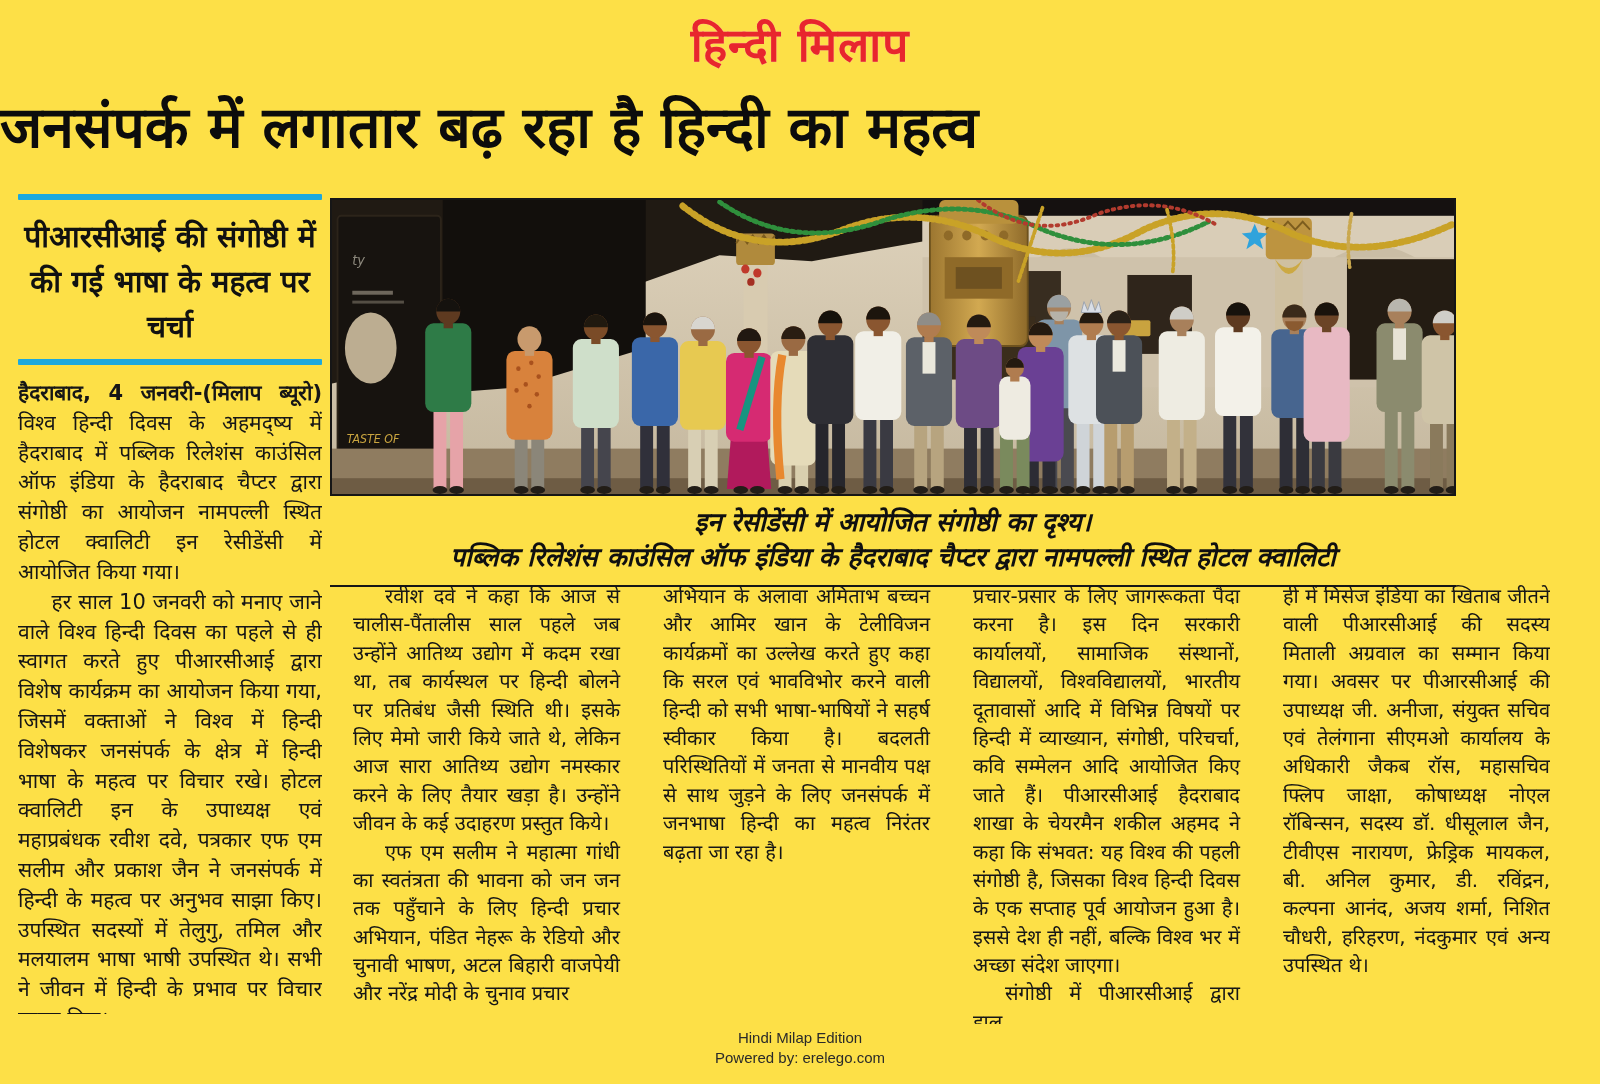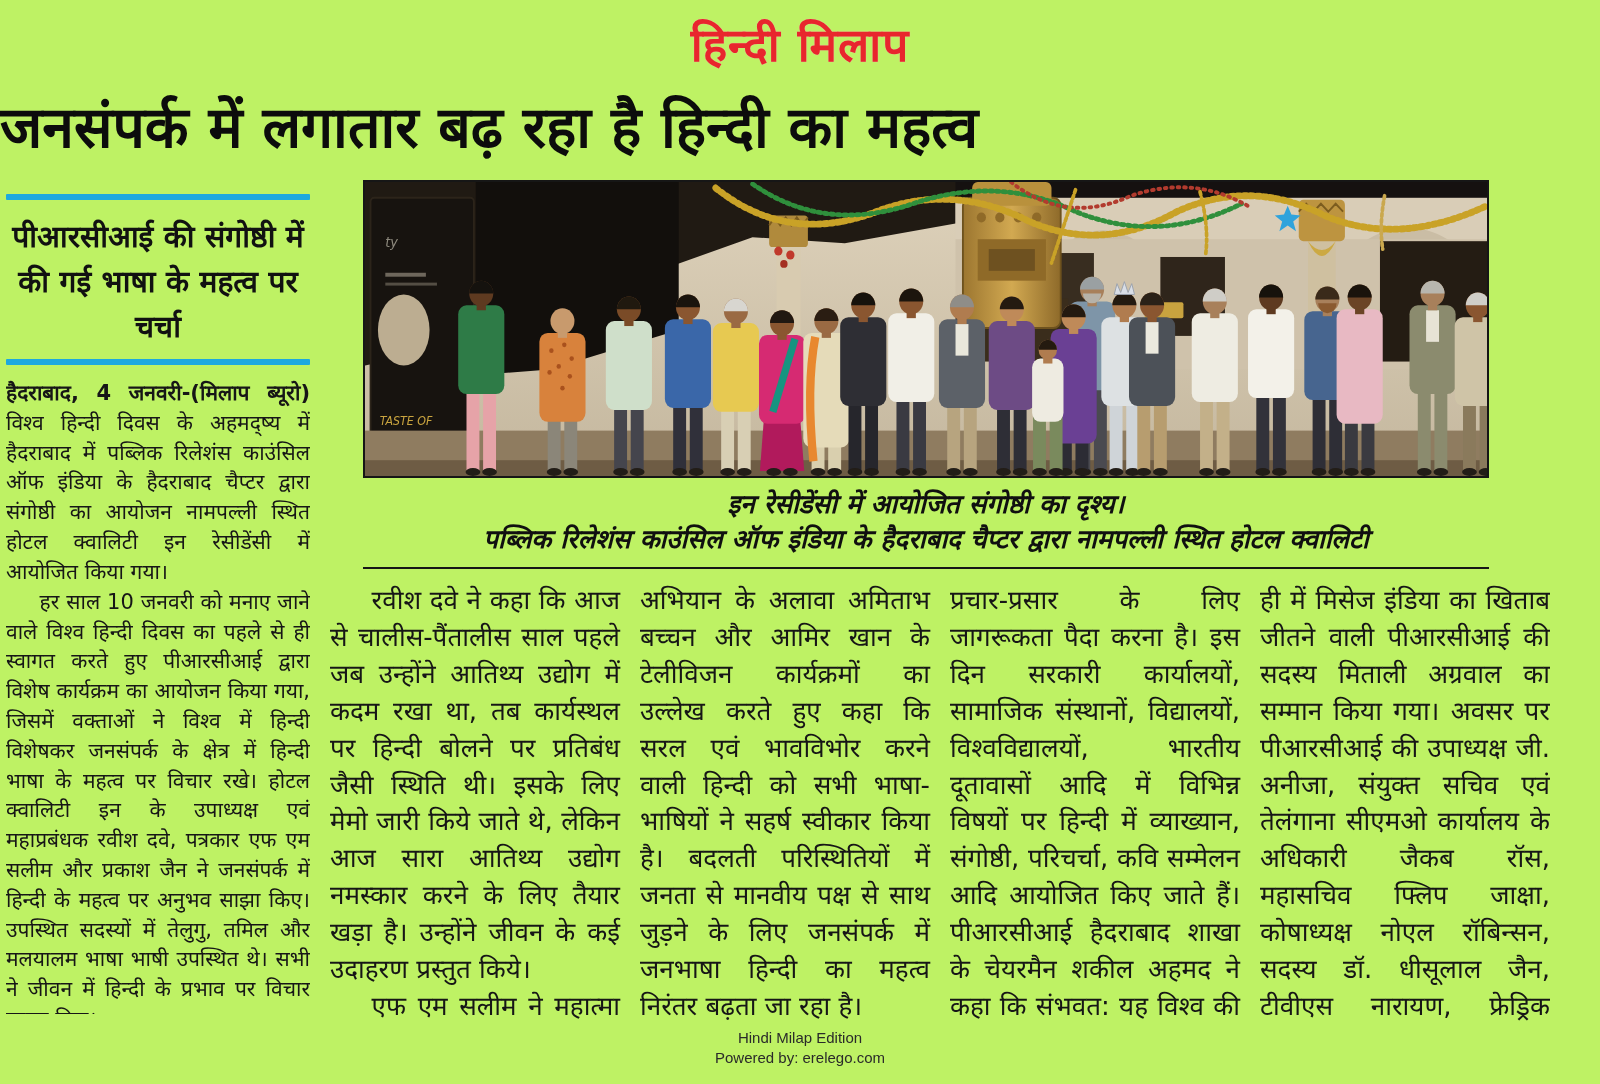--- a/index.html
+++ b/index.html
@@ -1,48 +1,48 @@
 <!DOCTYPE html>
 <html style="--accent-red: #e8262d; --accent-blue: #1da9de;"><head>
 <meta charset="utf-8">
 <style>
   * { margin:0; padding:0; box-sizing:border-box; }
   body { background:#ffffff; font-family:"DejaVu Sans", sans-serif; }
-  .page { position:relative; width:1600px; height:1084px; background:#bef264; overflow:hidden; }
+  .page { position:relative; width:1600px; height:1084px; background:#fde047; overflow:hidden; }
 
   
   .masthead { position:absolute; top:12px; left:0; width:100%; text-align:center;
     font-size:46px; font-weight:700; color:var(--accent-red,#e8262d);
     text-shadow:0 0 1px #f4b9ba; letter-spacing:1px; }
 
   
   .headline { position:absolute; top:86px; left:0; width:100%; text-align:left;
     font-size:57px; font-weight:700; color:#0c0c0c; letter-spacing:0px; }
 
   
-  .sidebar { position:absolute; left:6px; top:194px; width:304px; height:820px; overflow:hidden; }
+  .sidebar { position:absolute; left:18px; top:194px; width:304px; height:820px; overflow:hidden; }
   .blue-bar { height:6px; background:var(--accent-blue,#1da9de); border-radius:1px; }
   .subhead { font-size:30px; font-weight:700; color:#111; text-align:center;
     line-height:1.5; padding:14px 2px 10px 2px; }
   .sidebar .body-text { margin-top:14px; font-size:21px; line-height:1.42;
     text-align:justify; color:#161616; }
   .sidebar p.indent { text-indent:1.6em; }
   .dateline { font-weight:700; }
 
   
-  .photo-block { position:absolute; left:330px; top:180px; width:1126px;margin-left:33px; }
+  .photo-block { position:absolute; left:330px; top:198px; width:1126px; }
   .photo-frame { display:block; width:100%; height:298px; border:2px solid #161616; background:#c9bca6; }
   .caption-box { border-bottom:2px solid #161616; padding:9px 8px 10px 8px; }
   .caption-line { text-align:center; font-size:26px; font-weight:700; font-style:italic;
     color:#101010; line-height:1.35; }
 
   
   .columns { position:absolute; left:330px; top:582px; width:1220px; height:442px;
     display:flex; gap:20px; overflow:hidden; }
-  .col { flex:1 1 0; font-size:26px; line-height:1.42; text-align:justify; color:#161616; }
+  .col { flex:1 1 0; font-size:20px; line-height:1.42; text-align:justify; color:#161616;margin-left:23px; }
   .col p.indent { text-indent:1.6em; }
 
   
   .footer { position:absolute; left:0; top:1028px; width:100%; text-align:center;
     font-family:"Liberation Sans", sans-serif; font-size:15px; color:#2a2a2a; line-height:1.35; }
 </style>
 </head>
 <body>
 
 <div class="page">

